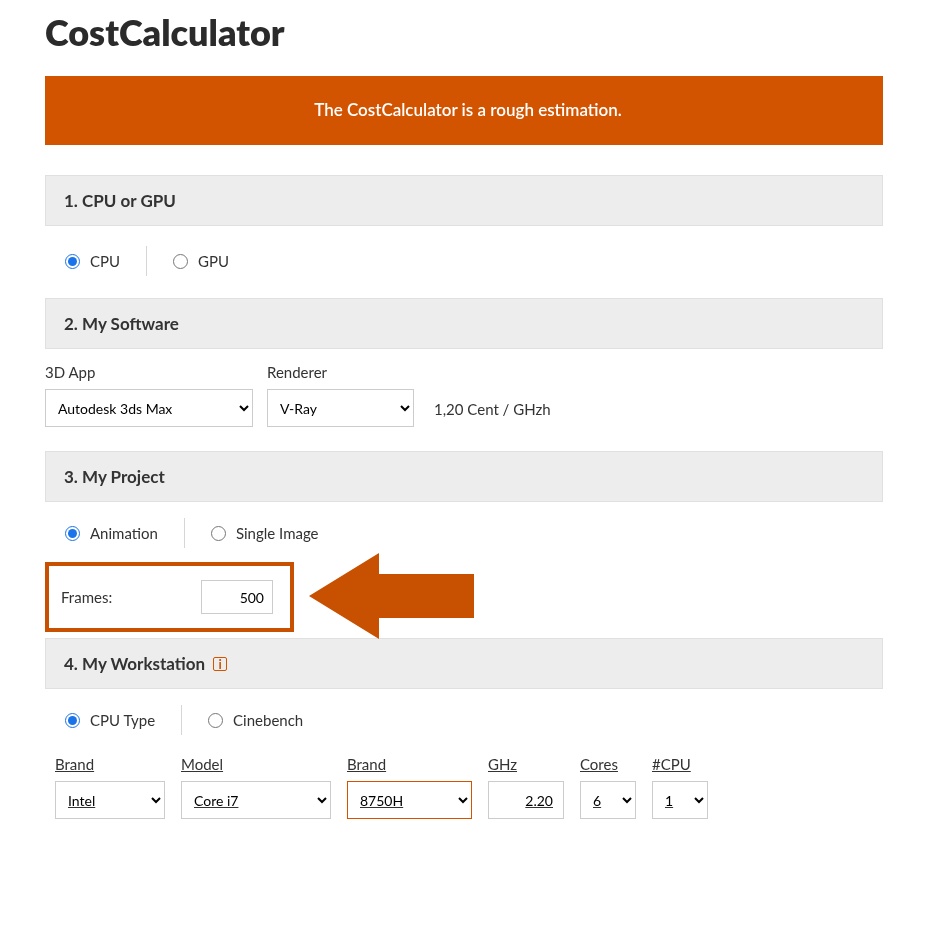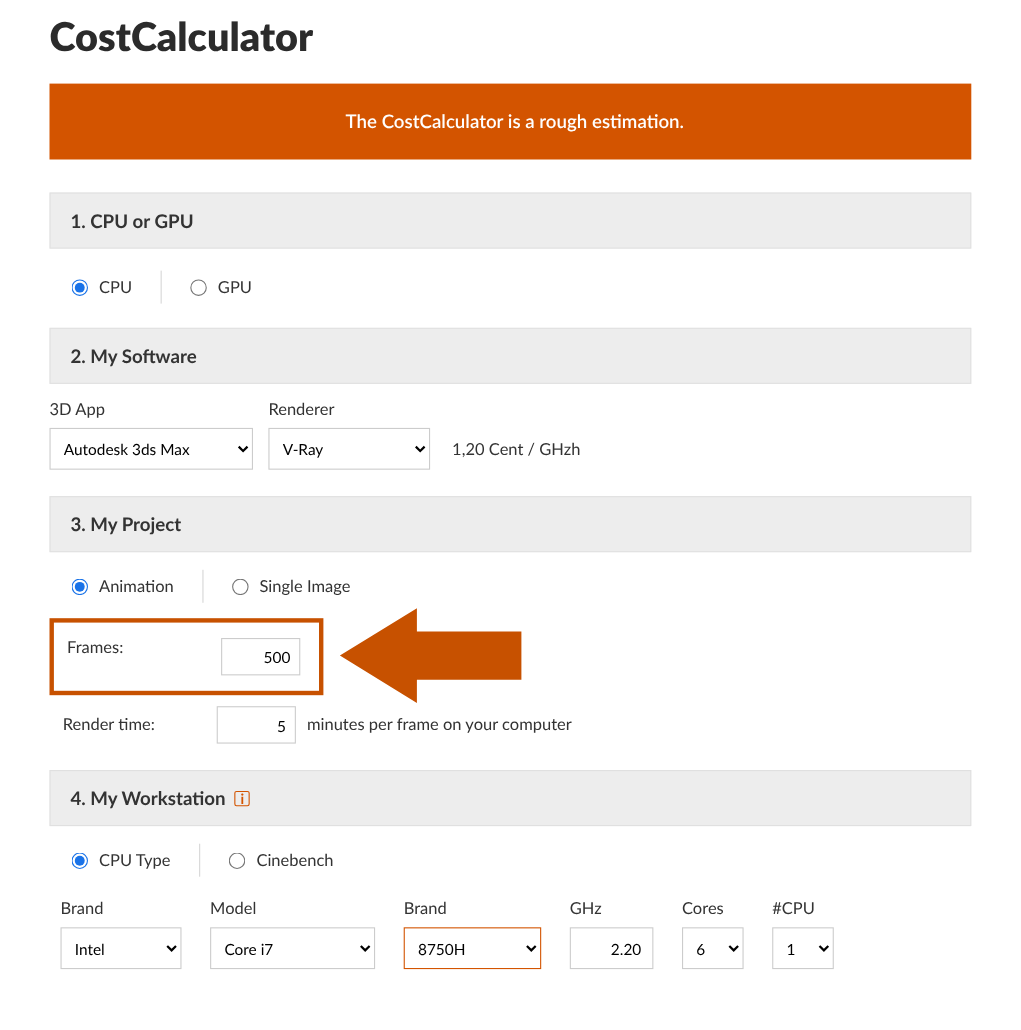--- a/index.html
+++ b/index.html
@@ -91,33 +91,34 @@
   }
   select {
     font-family: inherit;
     font-size: 14px;
     padding: 8px 8px;
     border: 1px solid #ccc;
     background: #fff;
     height: 38px;
     cursor: pointer;
   }
-  .sel-app { width: 185px; }
+  .sel-app { width: 208px; }
   .sel-renderer { width: 147px; }
   .price-text {
     font-size: 15px;
     color: #333;
     padding-bottom: 9px;
     margin-left: 6px;
   }
   .frames-block {
     margin: 0 0 6px 0;
   }
   .frames-row {
     display: flex;
+    align-items: center;
     padding: 14px 12px 14px 12px;
     width: 249px;
     position: relative;
   }
   .frames-row.highlighted {
     border: 4px solid #c75100;
   }
   .row-label {
     font-size: 15px;
     color: #333;
@@ -143,22 +144,23 @@
     font-size: 15px;
     color: #333;
     margin-left: 10px;
   }
   .calcwith-label {
     font-size: 15px;
     margin: 6px 0 10px 0;
   }
   .ws-row {
     display: flex;
-    gap: 26px;
+    gap: 16px;
     margin: 6px 0 0 10px;
+    text-decoration: underline;
   }
   .sel-brand { width: 110px; }
   .sel-model { width: 150px; }
   .sel-type  { width: 125px; border: 1px solid #d35400; }
   input.ghz-input {
     font-family: inherit;
     font-size: 14px;
     text-align: right;
     padding: 8px 10px;
     border: 1px solid #ccc;
@@ -236,25 +238,20 @@
       <div class="row-label">Frames:</div>
       <input class="num-input" type="text" value="500" style="">
       <div class="arrow-wrap">
         <svg width="170" height="92" viewBox="0 0 170 92">
           <polygon points="0,46 70,3 70,24 165,24 165,68 70,68 70,89" fill="#c75100"></polygon>
         </svg>
       </div>
     </div>
   </div>
 
-  <div class="rendertime-row">
-    <div class="row-label">Render time:</div>
-    <input class="num-input" type="text" value="5" style="">
-    <div class="hint">minutes per frame on your computer</div>
-  </div>
 
   <div class="section-header">
     <span>4. My Workstation</span>
     <span class="info-icon">i</span>
   </div>
 
   <div class="radio-row tight">
     <label class="radio-opt">
       <input type="radio" name="calcWith" checked="" style="">
       <span>CPU Type</span>

